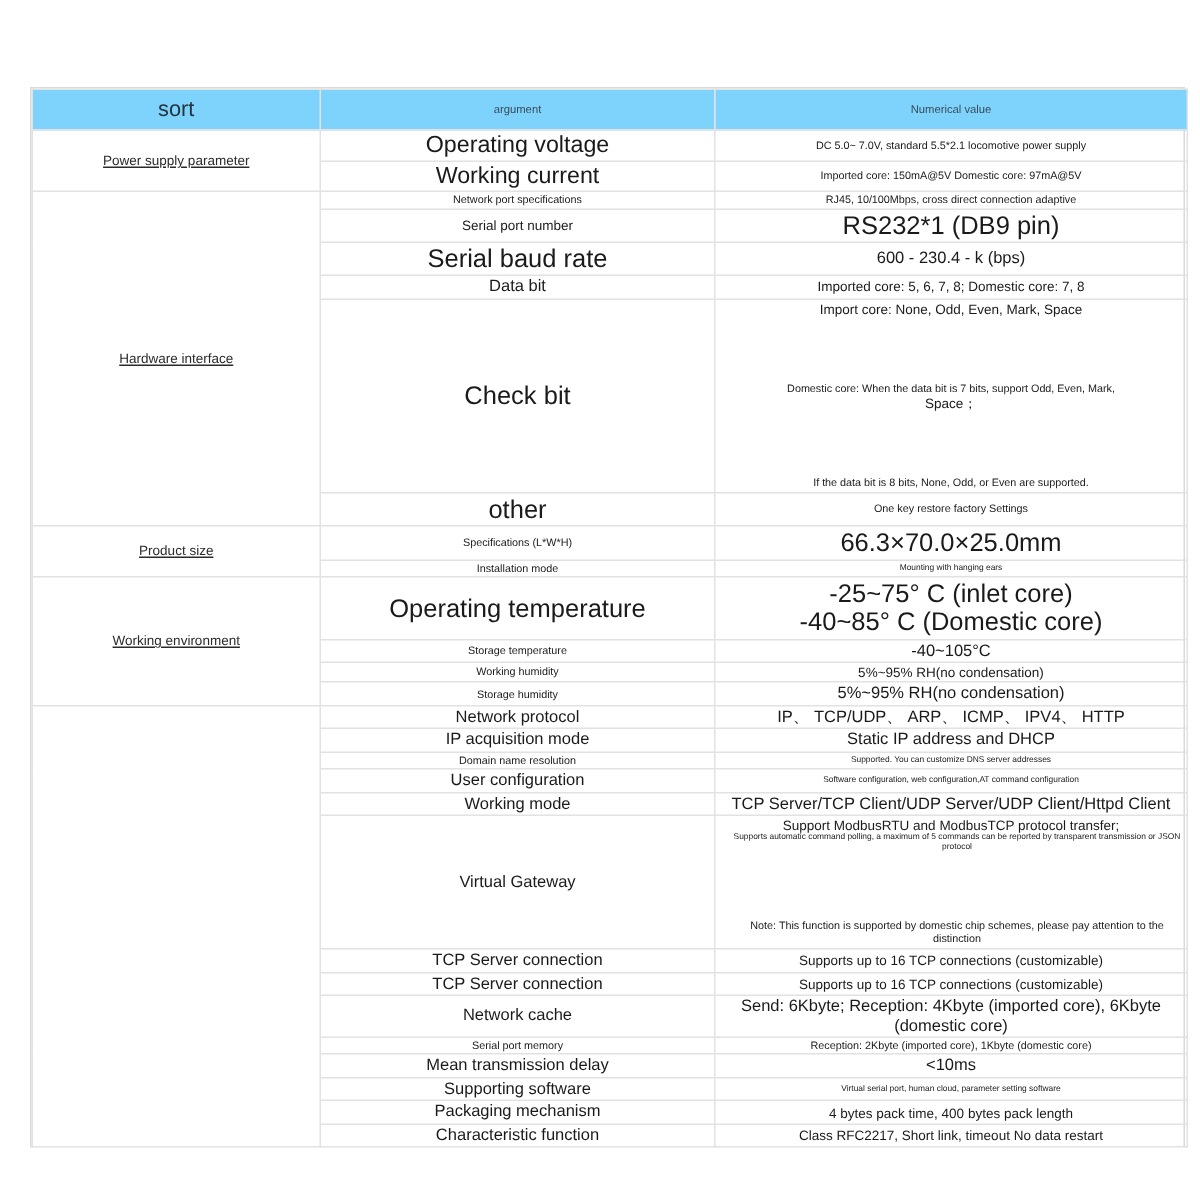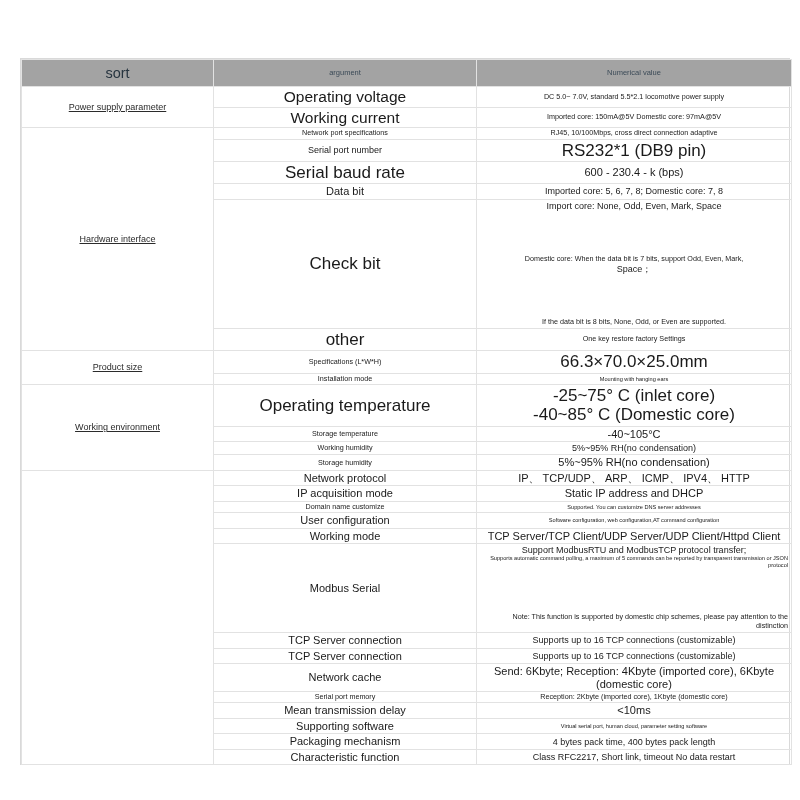--- a/index.html
+++ b/index.html
@@ -39,21 +39,21 @@
   table.spec-table td {
     border: 1px solid #e2e2e2;
     vertical-align: middle;
     text-align: center;
     padding: 1px 3px;
     line-height: 1.14;
     word-wrap: break-word;
   }
 
   thead th {
-    background: #a3a3a3;
+    background: #7dd3fc;
     border-color: #a8c6ea;
     font-weight: normal;
     color: #26343f;
     height: 24px;
     padding: 0 4px;
   }
   th.head-sort   { font-size: 14.5px; }
   th.head-arg,
   th.head-value  { font-size: 7.5px; line-height: 1.15; color: #3b4a57; }
 
@@ -67,21 +67,21 @@
   
   .t-xl  { font-size: 15.5px; margin-top: 36px; }
   .t-lg  { font-size: 17px; }
   .t-md  { font-size: 11px; margin-left: 38px; }
   .t-sm  { font-size: 9px; }
   .t-xs  { font-size: 7.2px; line-height: 1.22; margin-top: 44px; }
   .t-xxs { font-size: 5.6px; line-height: 1.25; }
 
   td.arg, td.val { color: #1a1a1a; }
 
-  .val-left  { text-align: right; padding-left: 8px; }
+  .val-left  { text-align: center; padding-left: 8px; }
 
   .stack > div { display: block; }
   .lh-loose { line-height: 1.45; margin-left: 20px; }
 </style>
 </head>
 <body>
 
 <div id="spec-sheet">
   <table class="spec-table">
     <colgroup>
@@ -176,33 +176,33 @@
       <tr>
         <td class="cat" rowspan="14"></td>
         <td class="arg t-md">Network protocol</td>
         <td class="val t-md">IP、 TCP/UDP、 ARP、 ICMP、 IPV4、 HTTP</td>
       </tr>
       <tr>
         <td class="arg t-md">IP acquisition mode</td>
         <td class="val t-md">Static IP address and DHCP</td>
       </tr>
       <tr>
-        <td class="arg t-xs">Domain name customize</td>
+        <td class="arg t-xs">Domain name resolution</td>
         <td class="val t-xxs">Supported. You can customize DNS server addresses</td>
       </tr>
       <tr>
         <td class="arg t-md">User configuration</td>
         <td class="val t-xxs">Software configuration, web configuration,AT command configuration</td>
       </tr>
       <tr>
         <td class="arg t-md">Working mode</td>
         <td class="val t-md val-left">TCP Server/TCP Client/UDP Server/UDP Client/Httpd Client</td>
       </tr>
       <tr>
-        <td class="arg t-md">Modbus Serial</td>
+        <td class="arg t-md">Virtual Gateway</td>
         <td class="val stack">
           <div class="t-sm">Support ModbusRTU and ModbusTCP protocol transfer;</div>
           <div class="t-xxs val-left">Supports automatic command polling, a maximum of 5 commands can be reported by transparent transmission or JSON protocol</div>
           <div class="t-xs val-left">Note: This function is supported by domestic chip schemes, please pay attention to the distinction</div>
         </td>
       </tr>
       <tr>
         <td class="arg t-md">TCP Server connection</td>
         <td class="val t-sm">Supports up to 16 TCP connections (customizable)</td>
       </tr>

